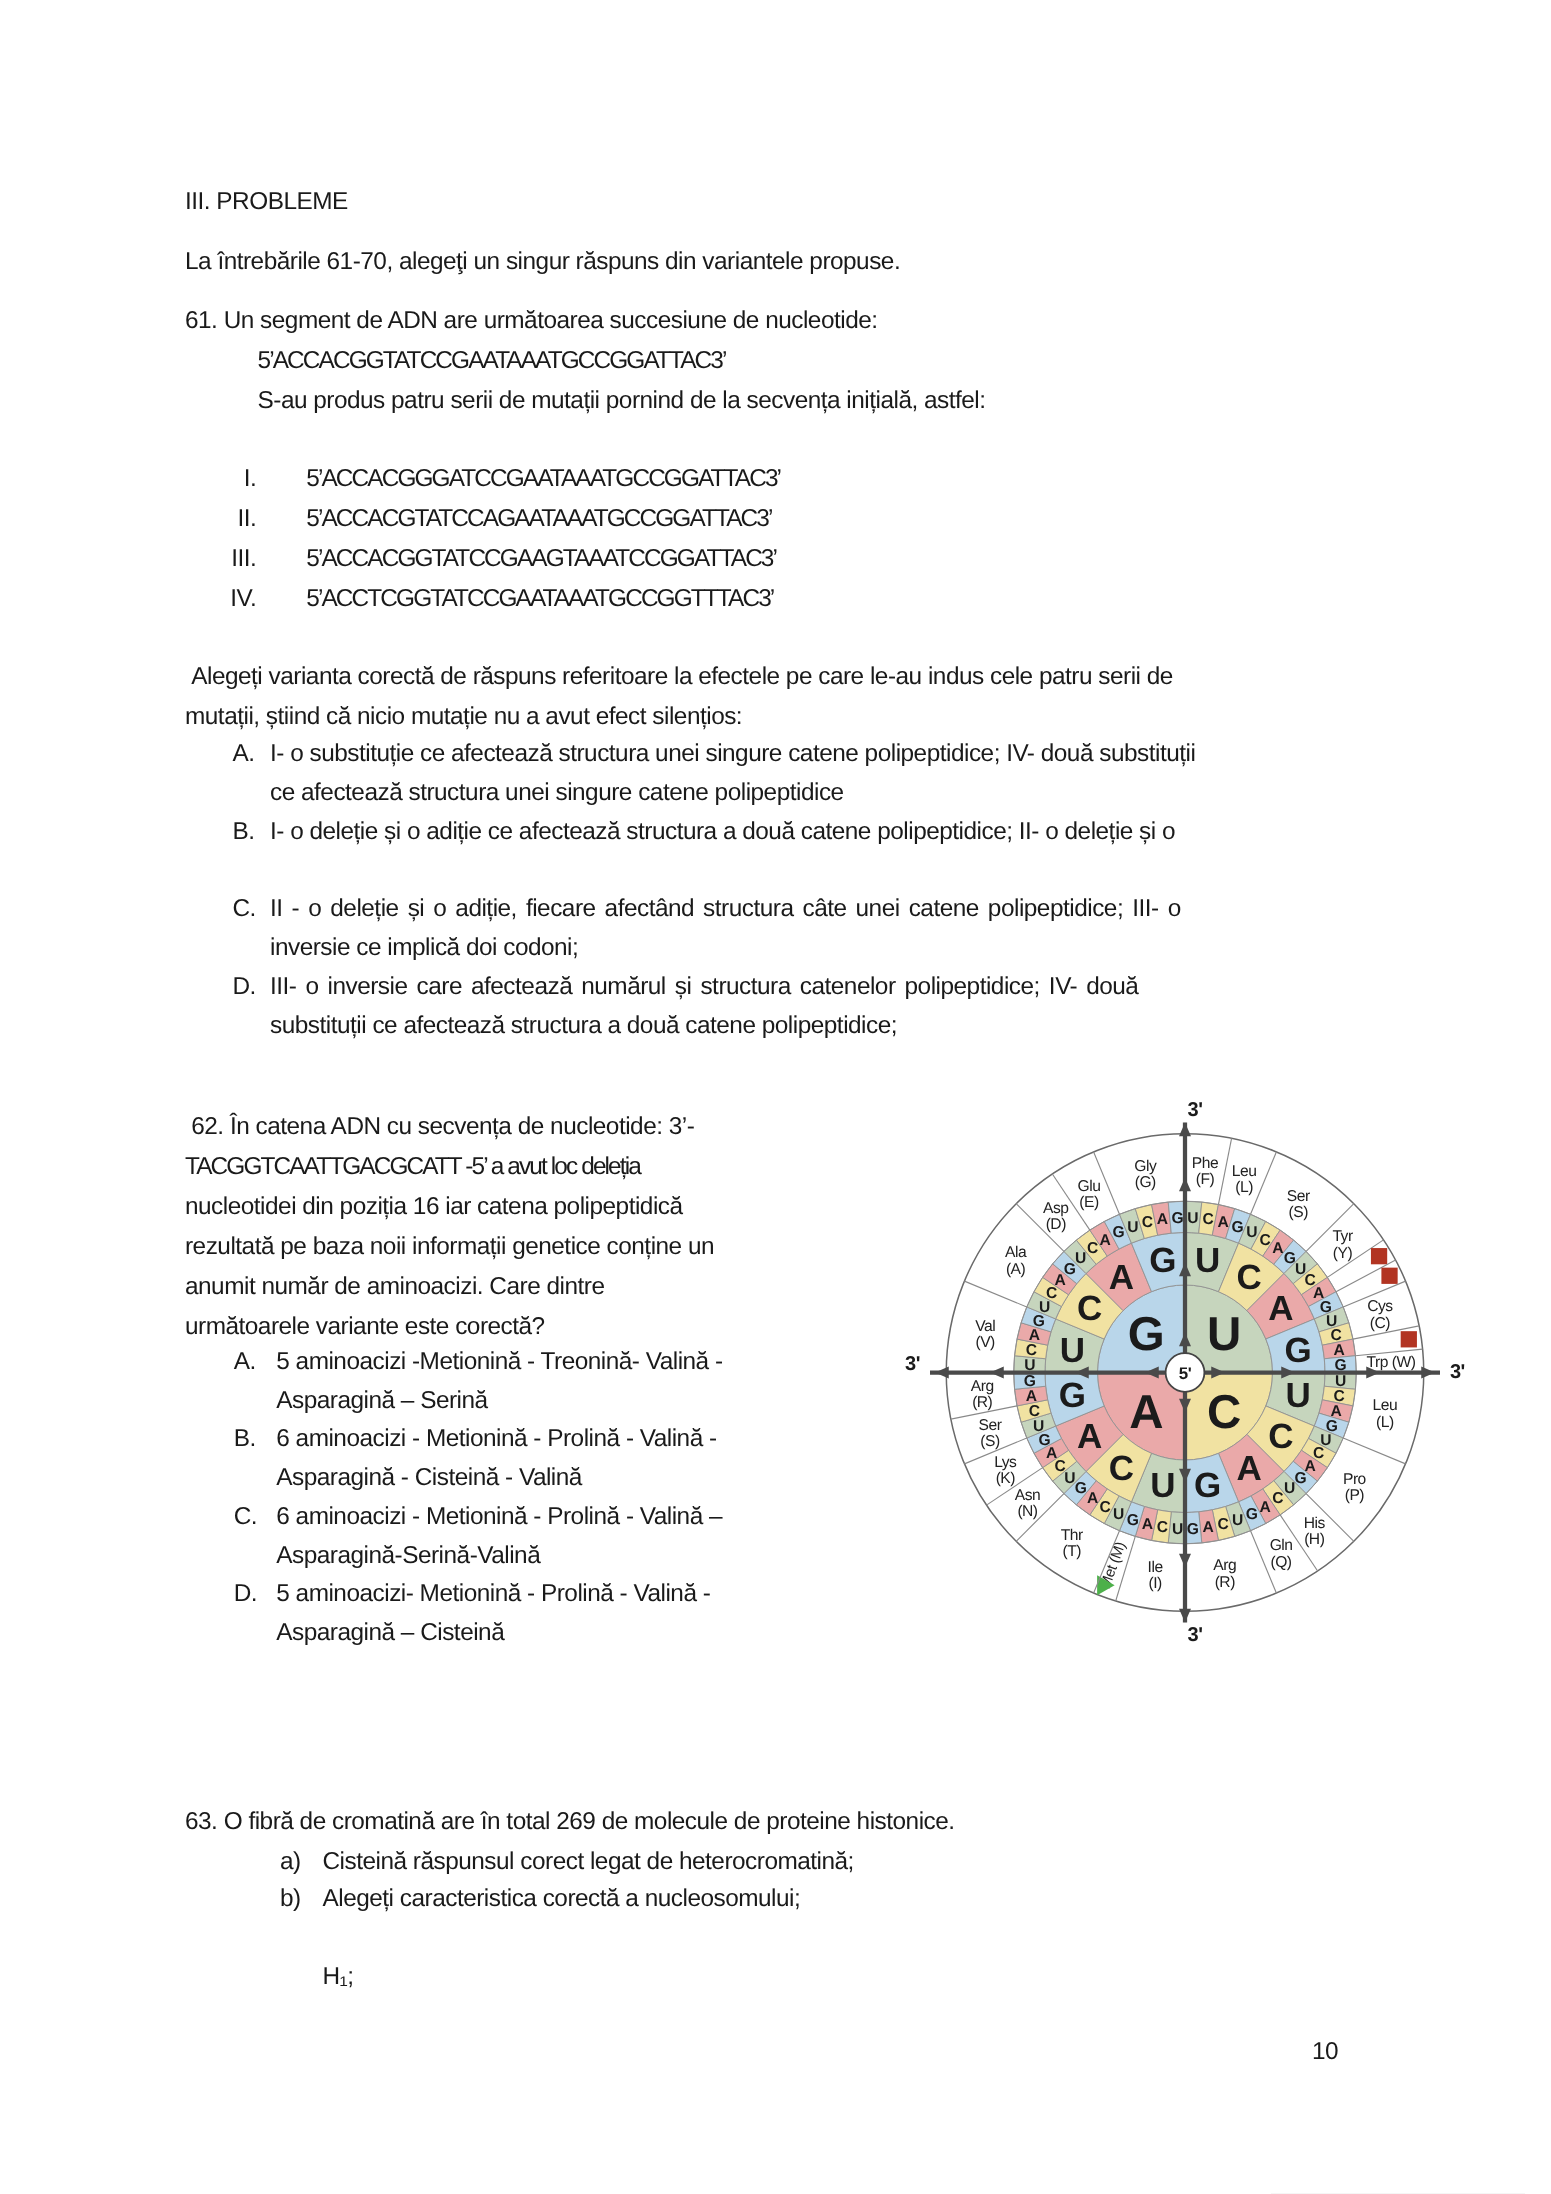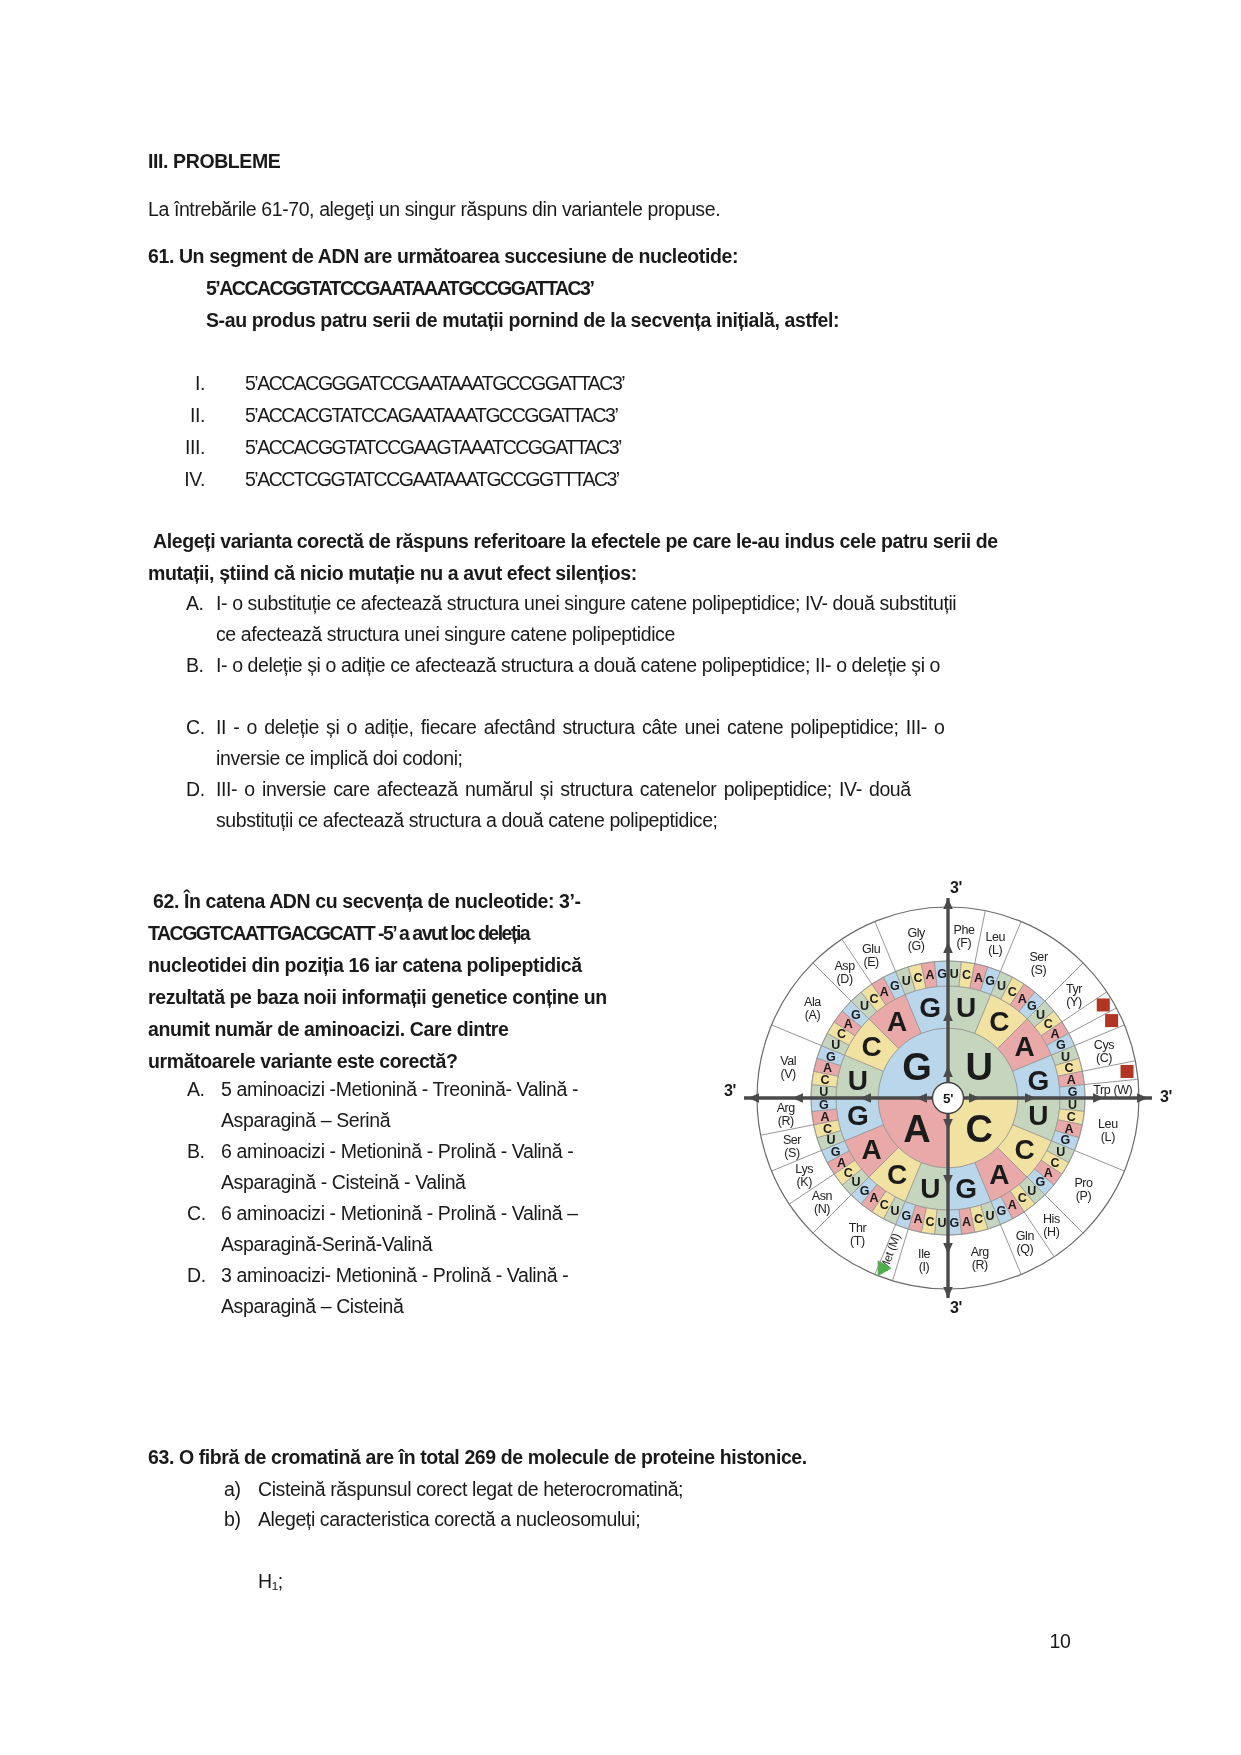--- a/index.html
+++ b/index.html
@@ -1,20 +1,20 @@
 <!DOCTYPE html>
 <html><head>
 <meta charset="utf-8">
 <style>
   html,body{margin:0;padding:0;background:#e8e8e8;}
   .page{position:relative;width:1241px;height:1755px;background:#ffffff;
         font-family:"Liberation Sans",sans-serif;color:#1a1a1a;
         font-size:19.5px;letter-spacing:-0.4px;overflow:hidden;margin:0 auto;}
   .line{position:absolute;white-space:nowrap;line-height:1.15;}
-  .b{font-weight:bold;}
+  .b{font-weight:normal;}
   .seq{letter-spacing:-1.5px;}
   .numeral{position:absolute;width:57px;text-align:right;}
   .optletter{display:inline-block;width:30px;}
   .optletter2{display:inline-block;width:34px;}
   .spread{word-spacing:2.2px;}
   .wheelbox{position:absolute;left:705px;top:852px;width:500px;height:486px;}
   svg text{font-family:"Liberation Sans","DejaVu Sans",sans-serif;}
 </style>
 </head>
 <body>
@@ -75,21 +75,21 @@
     <span class="optletter2">B.</span><span>6 aminoacizi - Metionină - Prolină - Valină -</span>
   </div>
   <div class="line" style="left:221px;top:1171px">Asparagină - Cisteină - Valină</div>
 
   <div class="line" style="left:187px;top:1202px">
     <span class="optletter2">C.</span><span>6 aminoacizi - Metionină - Prolină - Valină –</span>
   </div>
   <div class="line" style="left:221px;top:1233px">Asparagină-Serină-Valină</div>
 
   <div class="line" style="left:187px;top:1264px">
-    <span class="optletter2">D.</span><span>3 aminoacizi- Metionină - Prolină - Valină -</span>
+    <span class="optletter2">D.</span><span>5 aminoacizi- Metionină - Prolină - Valină -</span>
   </div>
   <div class="line" style="left:221px;top:1295px">Asparagină – Cisteină</div>
 
   <div class="wheelbox">
     <svg id="wheel-svg" width="500" height="486" viewBox="705 852 500 486">
         <path d="M948 1028A70 70 0 0 1 1018 1098L963.5 1098A15.5 15.5 0 0 0 948 1082.5Z" fill="#c6d5bd" stroke="#909090" stroke-width="0.7"></path>
         <path d="M1018 1098A70 70 0 0 1 948 1168L948 1113.5A15.5 15.5 0 0 0 963.5 1098Z" fill="#f1e2a2" stroke="#909090" stroke-width="0.7"></path>
         <path d="M948 1168A70 70 0 0 1 878 1098L932.5 1098A15.5 15.5 0 0 0 948 1113.5Z" fill="#eaa9a9" stroke="#909090" stroke-width="0.7"></path>
         <path d="M878 1098A70 70 0 0 1 948 1028L948 1082.5A15.5 15.5 0 0 0 932.5 1098Z" fill="#b9d6ea" stroke="#909090" stroke-width="0.7"></path>
         <path d="M948 986A112 112 0 0 1 990.86054442489 994.5254923587358L974.7878402655563 1033.32843272421A70 70 0 0 0 948 1028Z" fill="#c6d5bd" stroke="#909090" stroke-width="0.7"></path>

